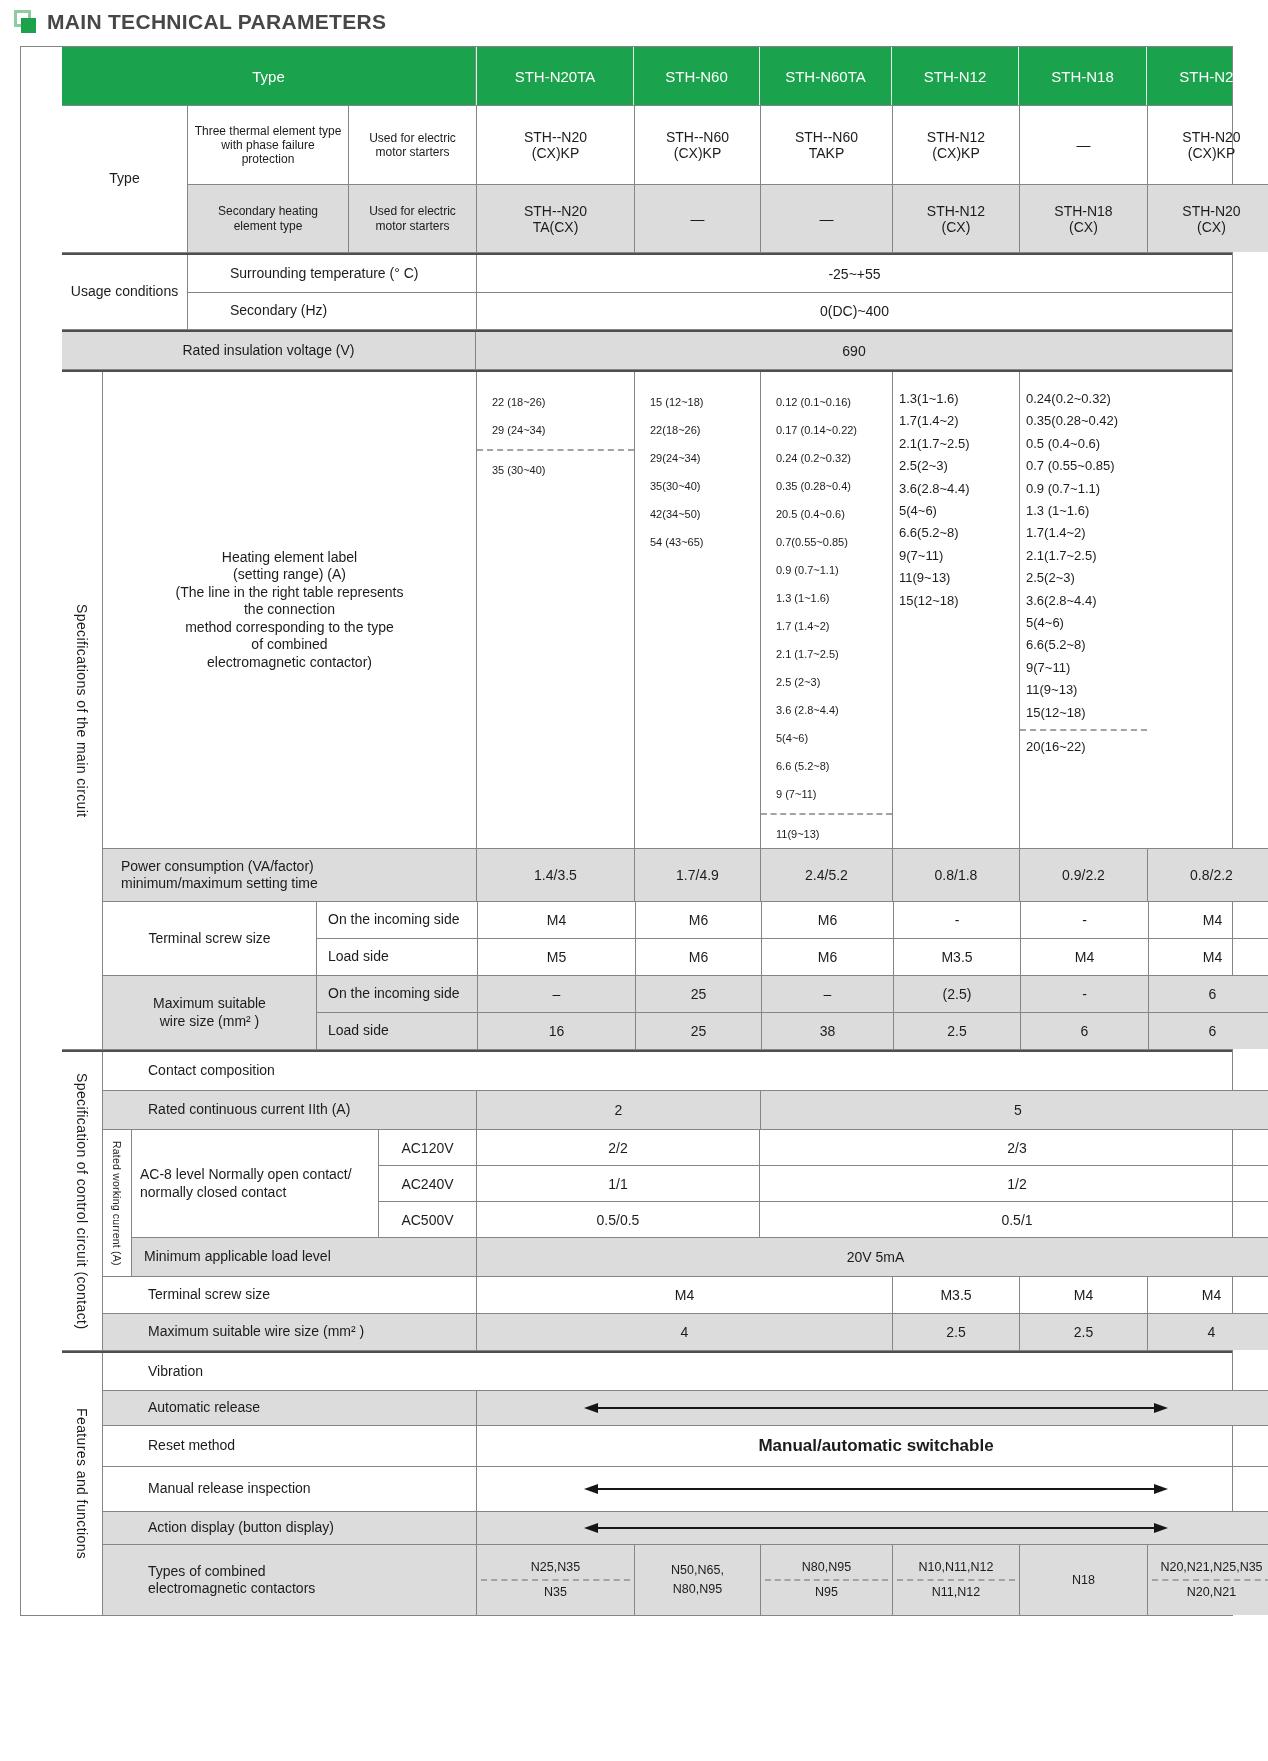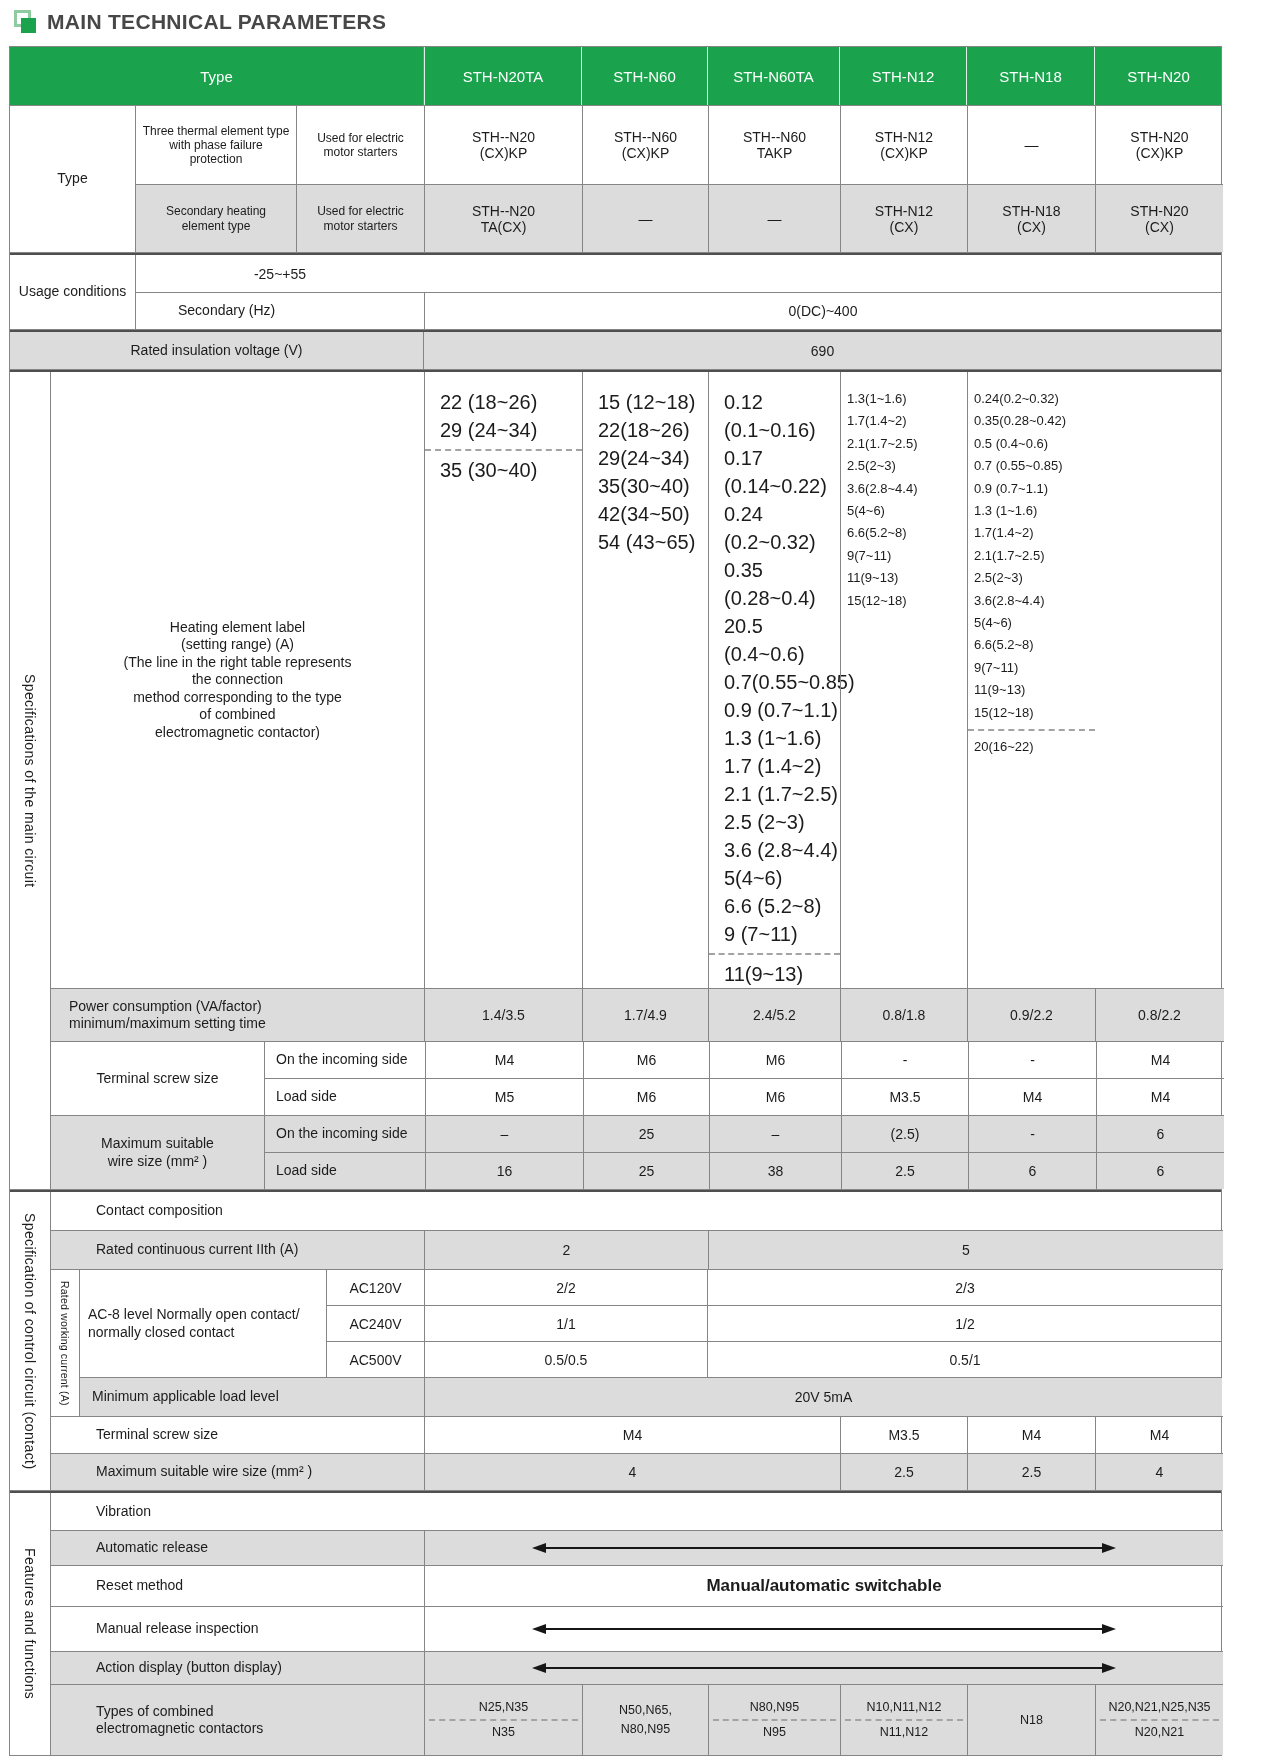--- a/index.html
+++ b/index.html
@@ -14,21 +14,21 @@
   .page{padding-top:10px;}
 
   
   .titlebar{display:flex;align-items:center;gap:9px;margin:0 0 12px 14px;}
   .title-icon{position:relative;width:24px;height:24px;flex:0 0 auto;}
   .title-icon .sq-back{position:absolute;left:0;top:0;width:11px;height:11px;border:3px solid #8ecba1;background:#fff;}
   .title-icon .sq-front{position:absolute;right:2px;bottom:1px;width:15px;height:15px;background:var(--green);}
   h1{margin:0;font-size:21px;font-weight:bold;color:#474747;letter-spacing:.3px;}
 
   
-  .tbl{width:1213px;margin-left:9px;border:1px solid var(--bc);font-size:14px;box-sizing:border-box;}
+  .tbl{width:1213px;margin-left:20px;border:1px solid var(--bc);font-size:14px;box-sizing:border-box;padding-left:41px;}
   .r{display:grid;}
   .row{border-bottom:1px solid var(--bc);}
   .vb > *{border-left:1px solid var(--bc);}
   .vb > :first-child{border-left:none;}
   .gray{background:var(--gray);}
   .heavy{border-top:2px solid var(--heavy);}
 
   .cols6{display:grid;grid-template-columns:157px 126px 132px 127px 128px 128px;}
   .cols2{display:grid;grid-template-columns:283px 515px;}
   .cols4{display:grid;grid-template-columns:415px 127px 128px 128px;}
@@ -44,21 +44,21 @@
   .head .cols6 > *{border-left:1px solid rgba(255,255,255,.85);}
   .head .cols6 > :first-child{border-left:1px solid rgba(255,255,255,.85);}
 
   
   .rot{writing-mode:vertical-rl;display:flex;align-items:center;justify-content:center;text-align:center;font-size:14px;letter-spacing:.4px;padding:4px 0;box-sizing:border-box;}
   .rot.tiny{font-size:10.5px;letter-spacing:.2px;}
 
   
   .gcol{display:flex;flex-direction:column;box-sizing:border-box;}
   .heat .gcol{padding-top:16px;}
-  .heat .gline{padding-left:15px;text-align:left;font-size:20px;line-height:28px;}
+  .heat .gline{padding-left:15px;text-align:left;font-size:11px;line-height:28px;}
   .heat .gcol:nth-child(n+4) .gline{padding-left:6px;font-size:13px;line-height:22.4px;}
   .dashline{border-top:2px dashed #a3a3a3;}
   .heat .dashline{margin:5px 0;}
 
   
   .ctr .gcol{align-items:stretch;justify-content:center;padding:4px 2px;}
   .ctr .gline{text-align:center;font-size:12.5px;line-height:19px;}
   .ctr .dashline{margin:2px 2px;}
 
   
@@ -143,20 +143,21 @@
 (CX)</div>
             </div>
         </div>
       </div>
     </div>
 
     <div class="r row vb heavy" style="grid-template-columns:125px 1fr">
       <div class="lab">Usage conditions</div>
       <div>
         <div class="r vb" style="grid-template-columns:288px 1fr;min-height:37px;border-bottom:1px solid var(--bc)">
+          <div class="lab left" style="padding-left:42px">Surrounding temperature (° C)</div>
           <div class="cell">-25~+55</div>
         </div>
         <div class="r vb" style="grid-template-columns:288px 1fr;min-height:36px">
           <div class="lab left" style="padding-left:42px">Secondary (Hz)</div>
           <div class="cell">0(DC)~400</div>
         </div>
       </div>
     </div>
 
     <div class="r row vb gray heavy" style="grid-template-columns:413px 1fr;min-height:37px">

